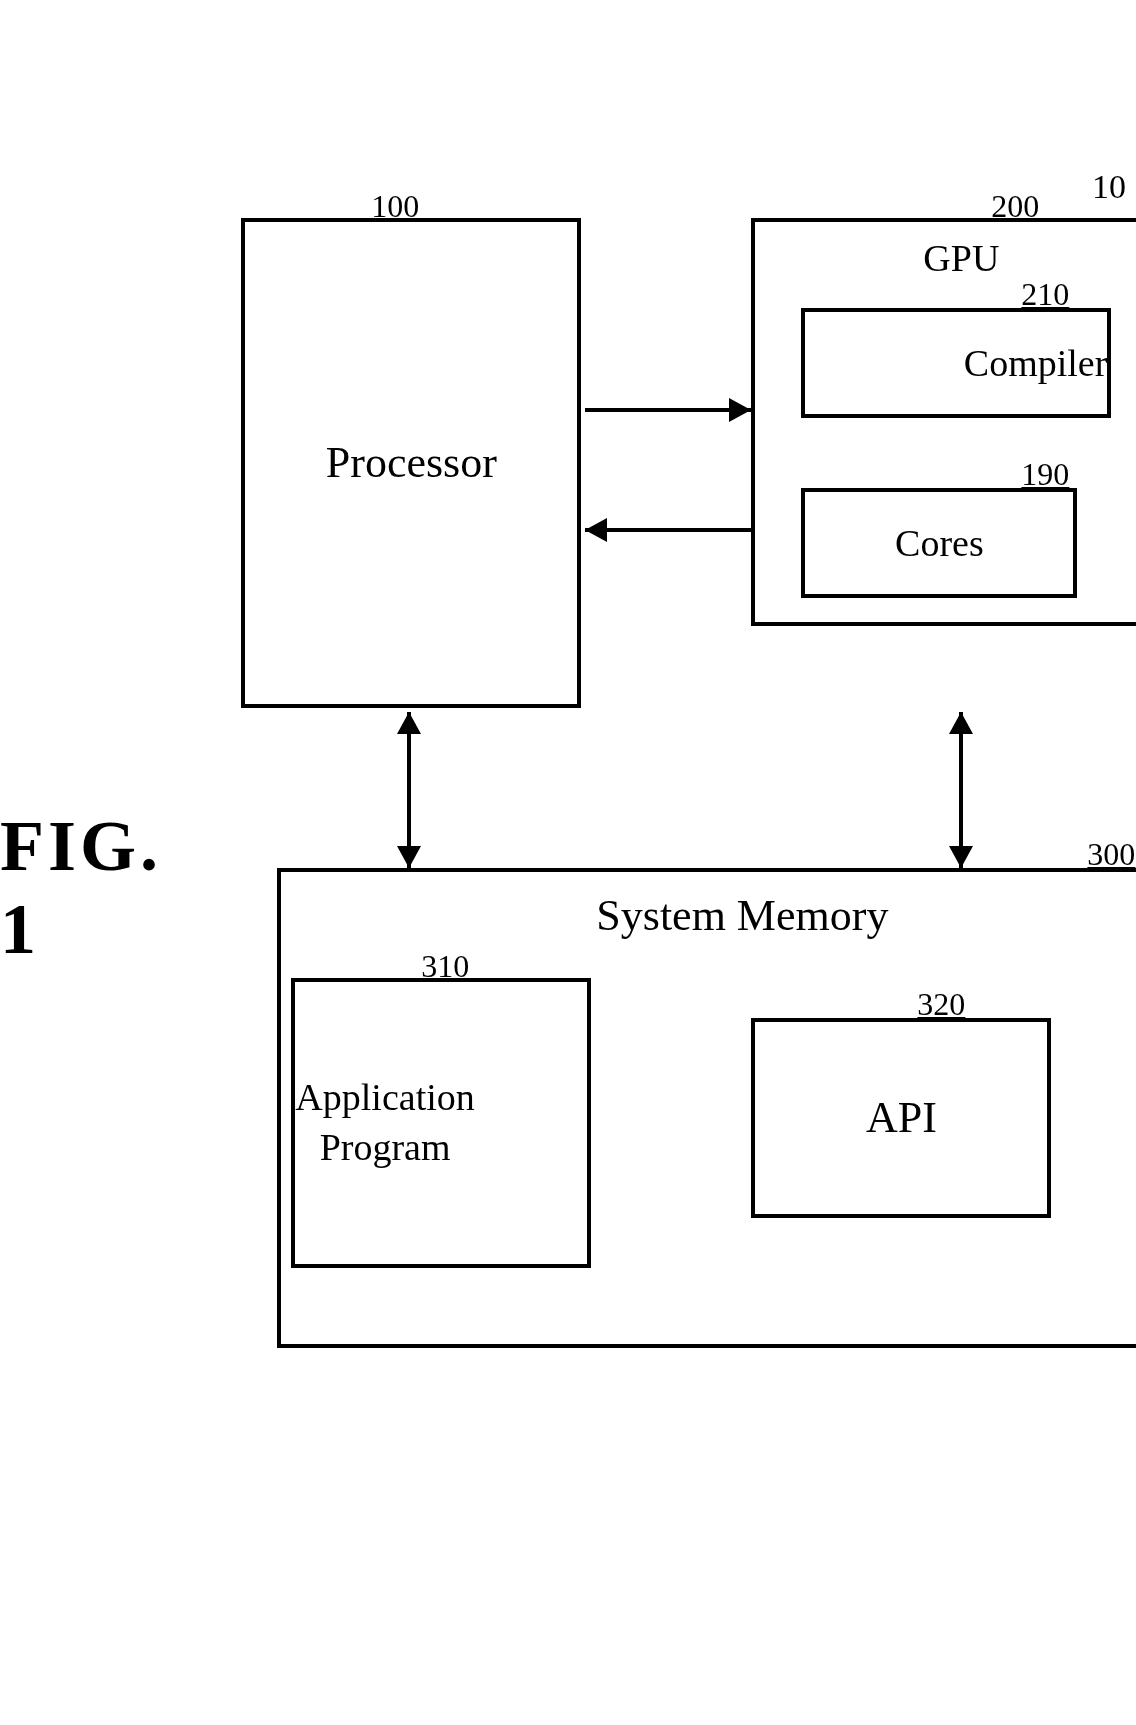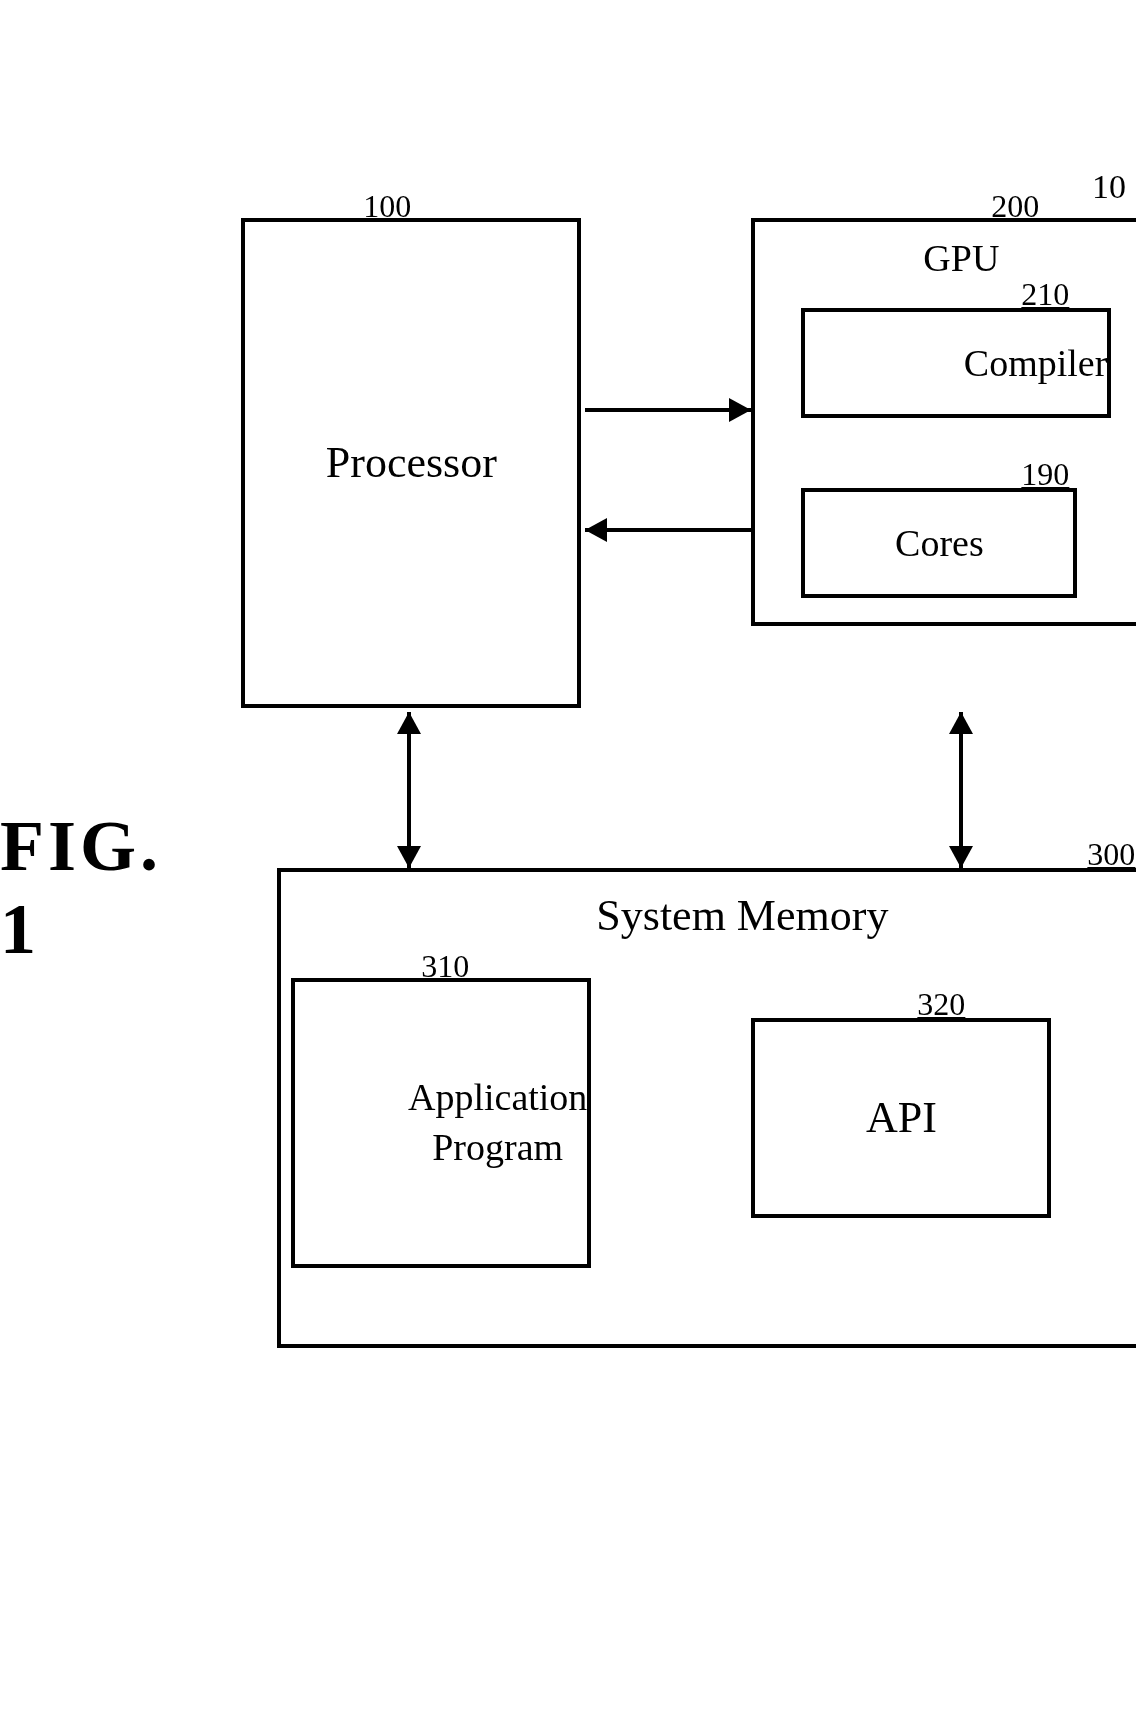--- a/index.html
+++ b/index.html
@@ -175,21 +175,21 @@
     
     .app-box {
       position: absolute;
       left: 80px;
       top: 870px;
       width: 300px;
       height: 290px;
       border: 4px solid #000;
       display: flex;
       align-items: center;
-      justify-content: flex-end;
+      justify-content: flex-start;
       text-align: center;
     }
 
     .app-label {
       font-size: 38px;
       line-height: 1.3;
     }
 
     
     .api-box {
@@ -281,21 +281,21 @@
 <div class="page">
   <div class="fig-title">FIG. 1</div>
 
   <div class="diagram-area">
 
     <div class="ref-10">10</div>
 
     <div class="processor-box">
       <span class="processor-label">Processor</span>
     </div>
-    <div class="ref-num" style="left:152px; top:80px;">100</div>
+    <div class="ref-num" style="left:160px; top:80px;">100</div>
 
     <div class="gpu-box">
       <div class="gpu-label">GPU</div>
     </div>
     <div class="ref-num" style="left:780px; top:80px;">200</div>
 
     <div class="compiler-box">
       <span class="compiler-label">Compiler</span>
     </div>
     <div class="ref-num" style="left:810px; top:168px;">210</div>

